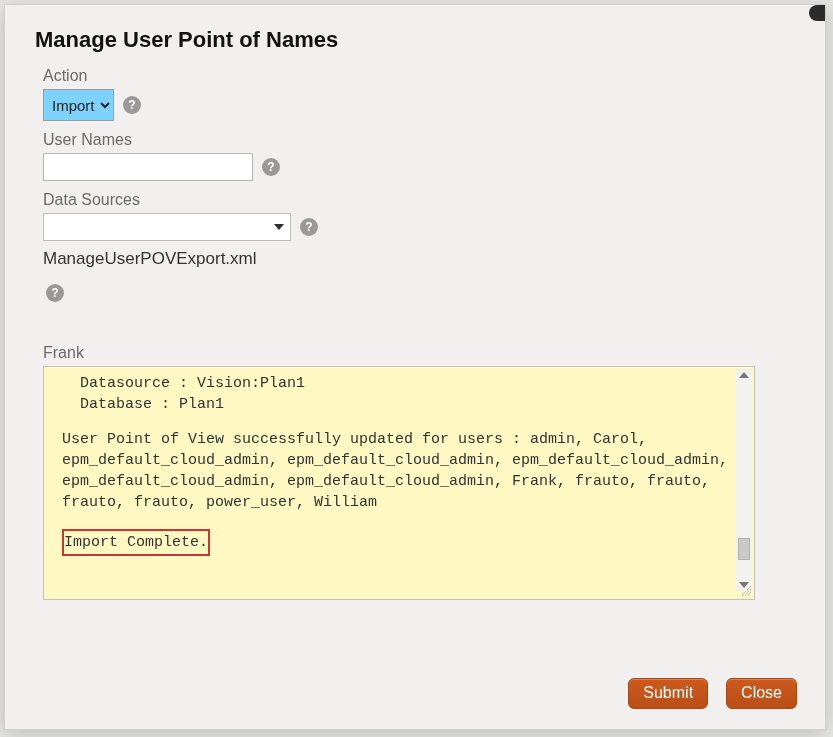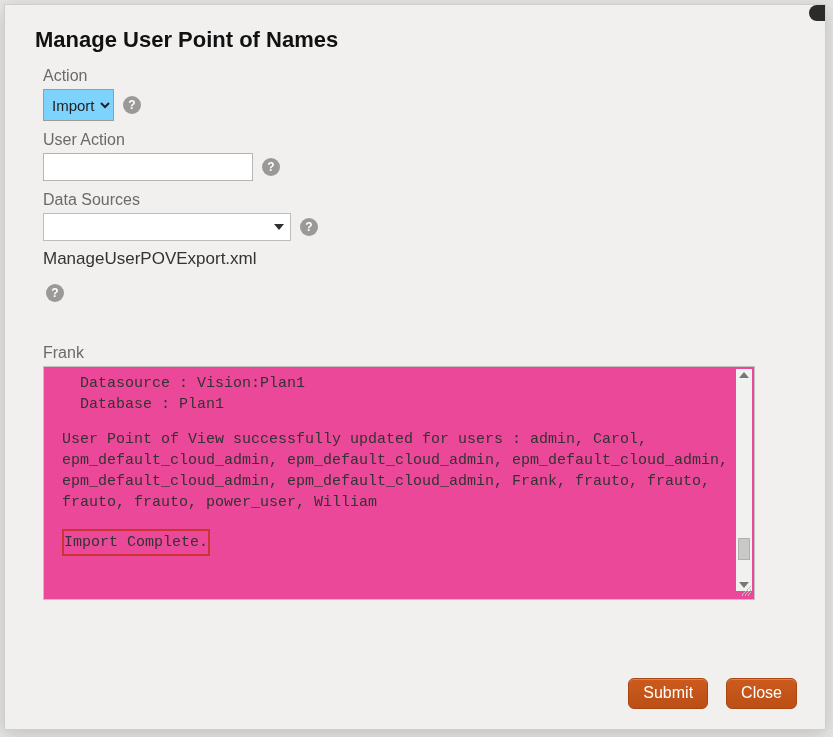--- a/index.html
+++ b/index.html
@@ -118,21 +118,21 @@
   .result-label {
     font-size: 16px;
     color: #6a6a68;
     margin-top: 42px;
     margin-bottom: 4px;
   }
   .result-box {
     position: relative;
     width: 712px;
     height: 234px;
-    background: #ec4899;
+    background: #fef9c3;
     border: 1px solid #c2c1bf;
     padding: 6px 22px 6px 18px;
     font-family: "Courier New", Courier, monospace;
     font-size: 15px;
     line-height: 1.4;
     color: #333;
     overflow: hidden;
   }
   .result-content {
     white-space: pre-wrap;
@@ -196,21 +196,21 @@
   <div class="form-section">
 
     <div class="field-label">Action</div>
     <div class="row">
       <select class="action-select">
         <option>Import</option>
       </select>
       <span class="help-icon">?</span>
     </div>
 
-    <div class="field-label">User Action</div>
+    <div class="field-label">User Names</div>
     <div class="row">
       <input class="text-input" type="text" value="" style="">
       <span class="help-icon">?</span>
     </div>
 
     <div class="field-label">Data Sources</div>
     <div class="row">
       <div class="combo">
         <span class="caret"></span>
       </div>

